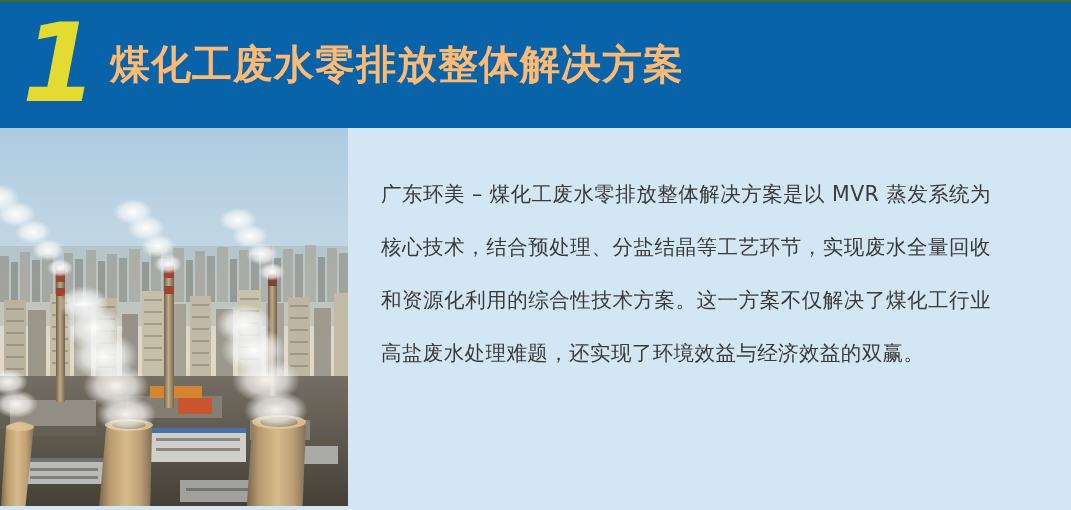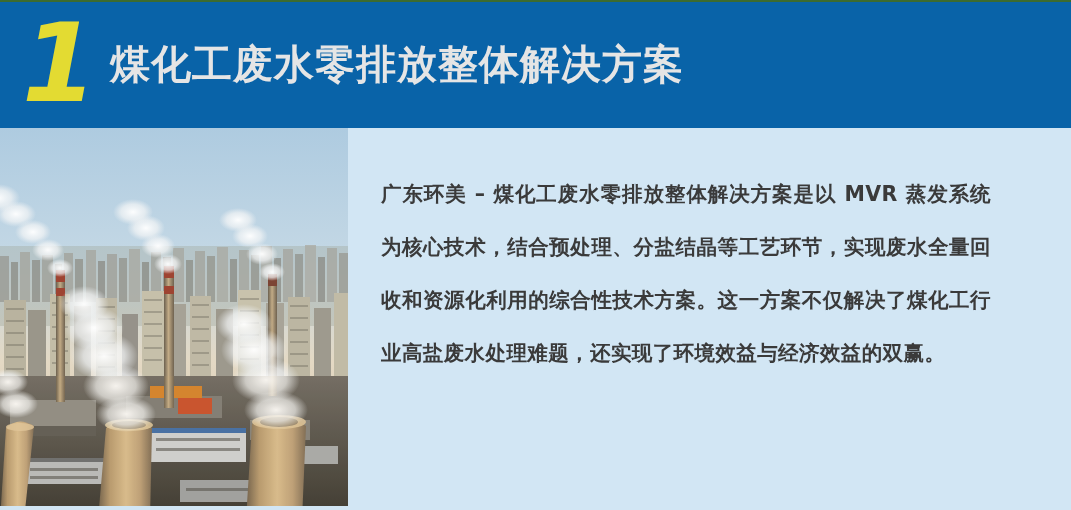--- a/index.html
+++ b/index.html
@@ -42,21 +42,21 @@
     font-style: italic;
     line-height: 100px;
     letter-spacing: -2px;
     text-align: center;
     user-select: none;
   }
   .header-title {
     position: absolute;
     left: 110px;
     top: 34px;
-    color: #e5e5e5;
+    color: #fdba74;
     font-family: "DejaVu Sans", sans-serif;
     font-size: 40px;
     font-weight: 700;
     letter-spacing: 1px;
     line-height: 56px;
     white-space: nowrap;
   }
 
   
   .content-area {
@@ -90,21 +90,20 @@
     left: 381px;
     top: 40px;
     width: 610px;
     color: #3a3a3a;
     font-family: "DejaVu Sans", sans-serif;
     font-size: 20.5px;
     line-height: 53px;
     letter-spacing: 0.4px;
     text-align: justify;
     text-justify: inter-ideograph;
-    font-weight: bold;
   }
 </style>
 </head>
 <body>
 
 <div class="page">
 
   <div class="header-band">
     <div class="section-number">1</div>
     <div class="header-title">煤化工废水零排放整体解决方案</div>

